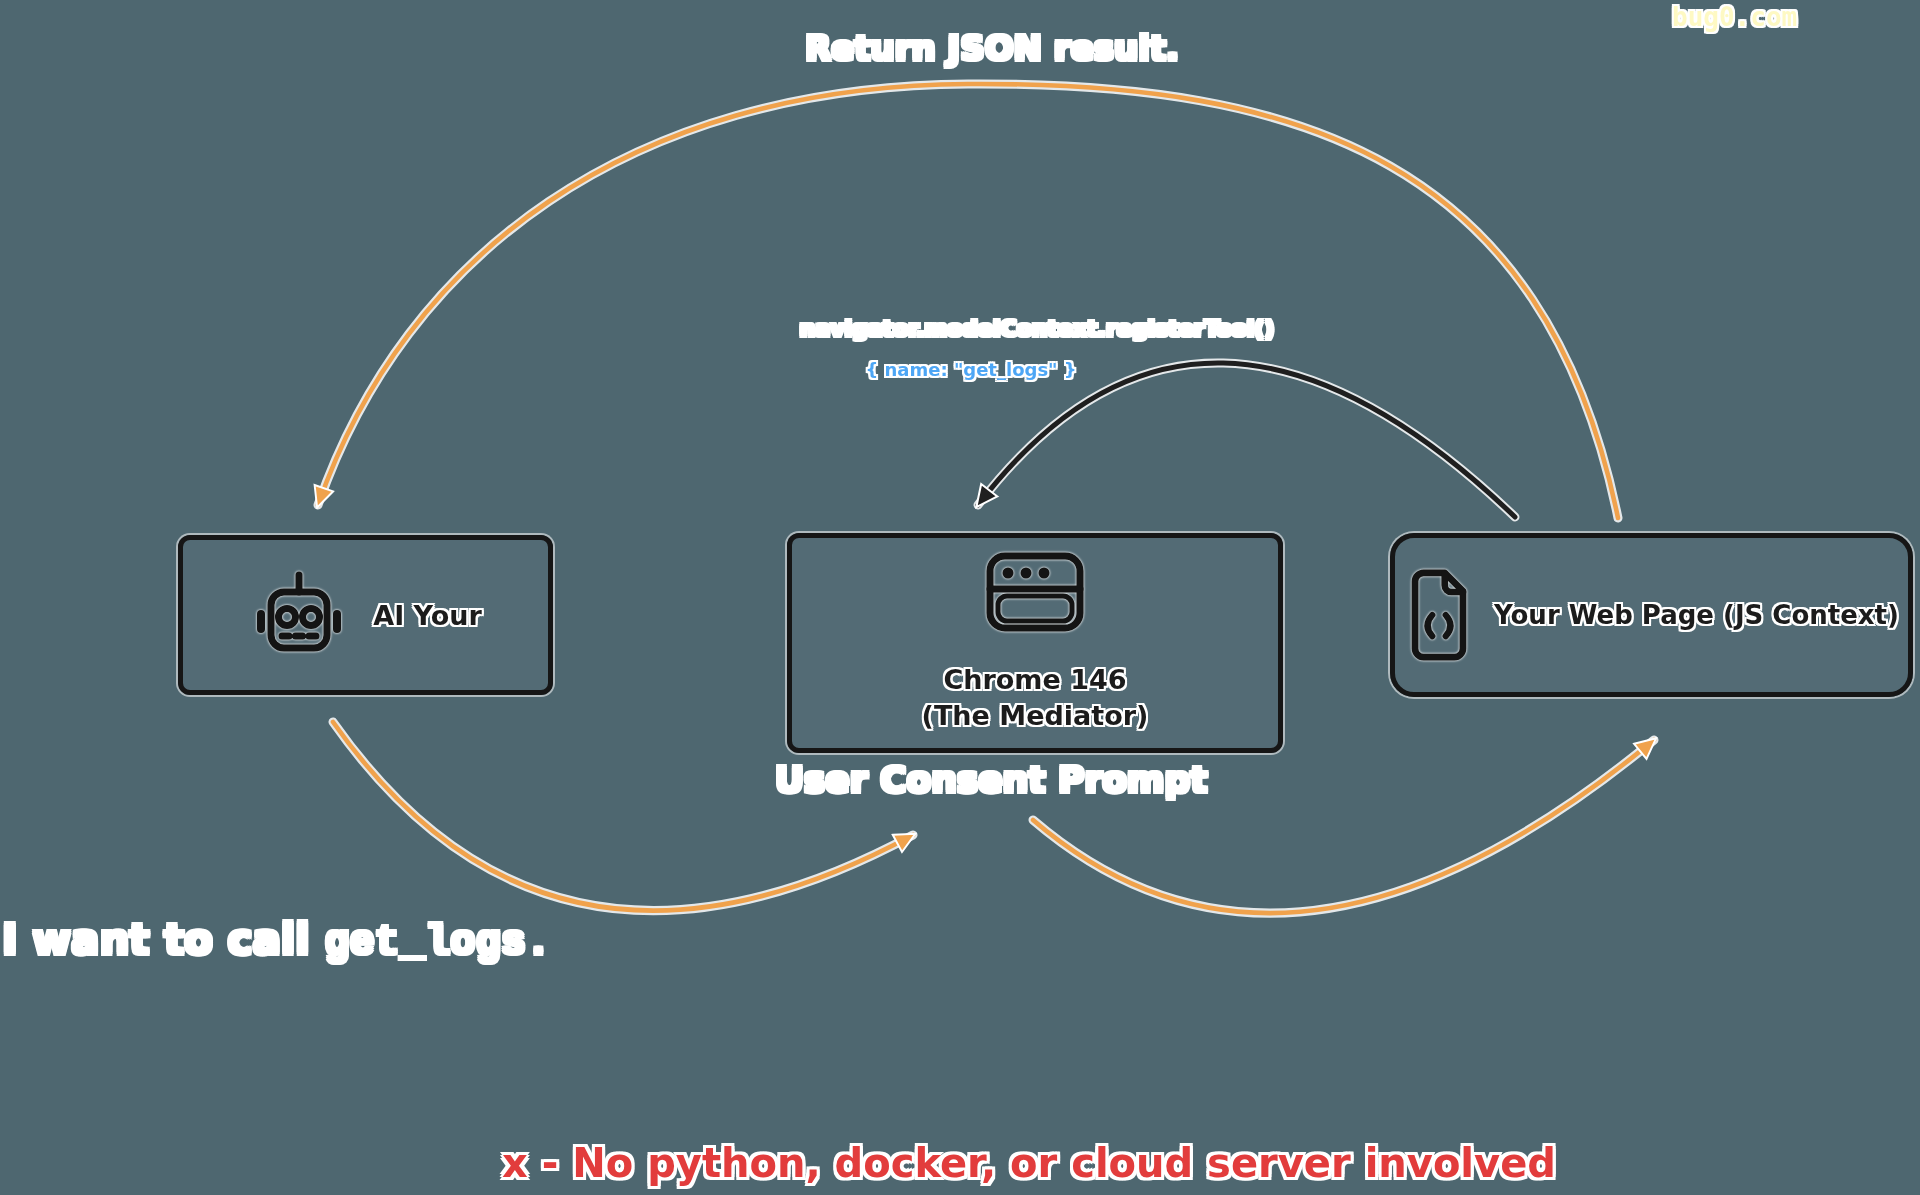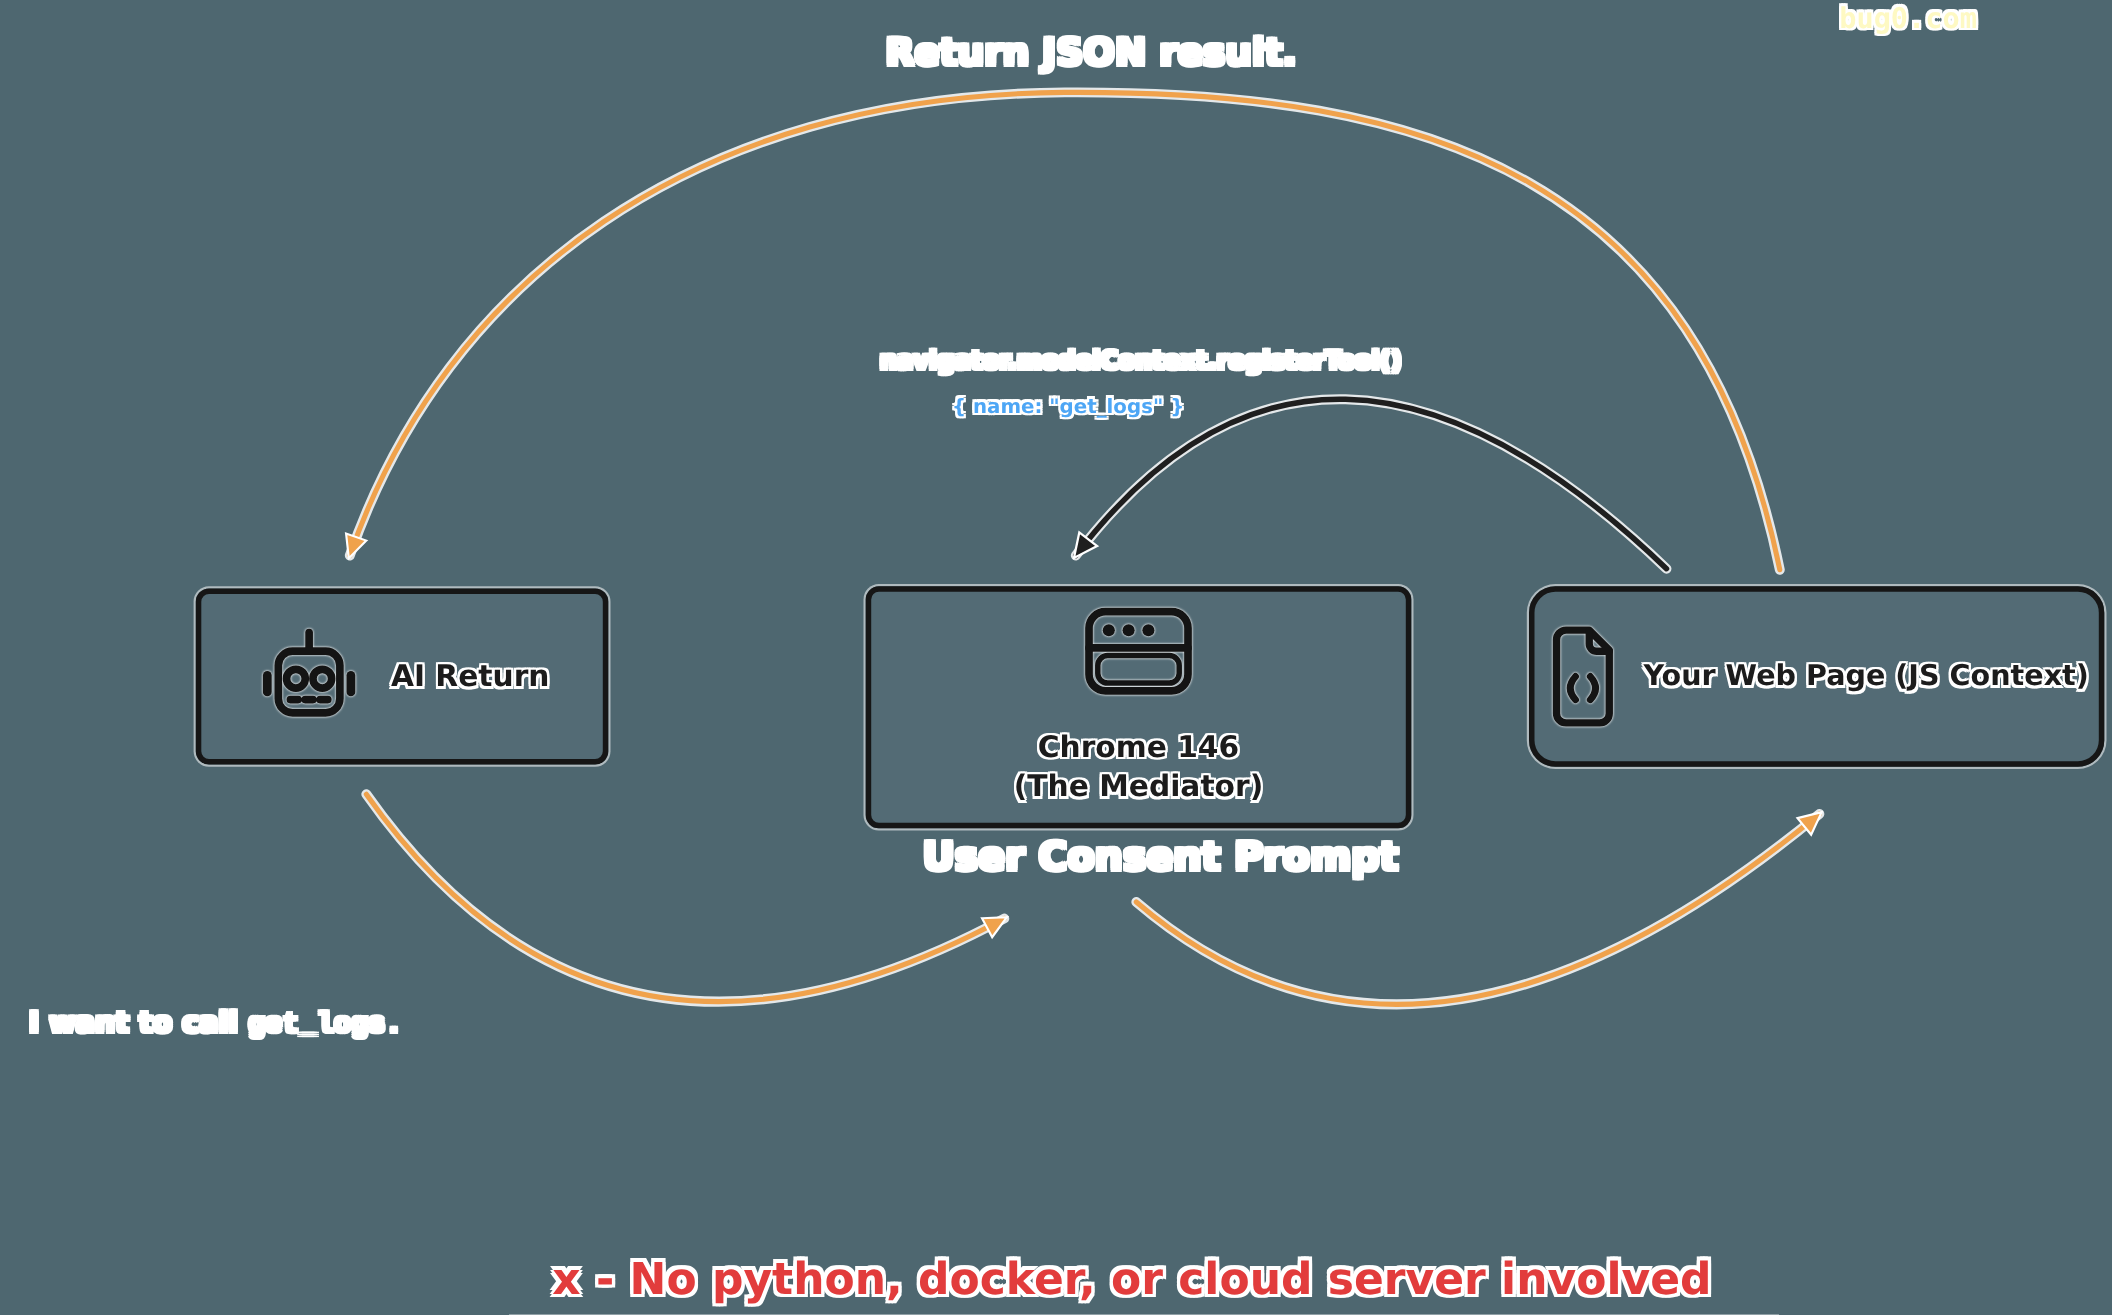--- a/index.html
+++ b/index.html
@@ -21,22 +21,22 @@
       -3px -3px 0 #fff, 3px -3px 0 #fff, -3px 3px 0 #fff, 3px 3px 0 #fff,
       0 -3px 0 #fff, 0 3px 0 #fff, -3px 0 0 #fff, 3px 0 0 #fff;
   }
   .abs{position:absolute;}
   .ctr{transform:translateX(-50%);}
   
   .lbl{color:#ffffff;font-weight:bold;white-space:nowrap;}
   #return-label{left:992px;top:28px;font-size:34px;}
   #navigator-label{left:1037px;top:316px;font-size:22px;}
   #register-arg-label{left:971px;top:359px;font-size:18px;color:#4da6f5;}
-  #user-consent-label{left:1055px;top:759px;font-size:36px;}
-  #want-call-label{left:2px;top:915px;font-size:26px;margin-left:24px;}
+  #user-consent-label{left:991px;top:759px;font-size:36px;}
+  #want-call-label{left:2px;top:915px;font-size:42px;}
   #want-call-label .code{font-family:"Liberation Mono", monospace;font-weight:bold;}
   #execute-label{left:1425px;top:929px;font-size:34px;}
   #no-server-label{left:1029px;top:1140px;font-size:40px;color:#e23c3c;}
   #logo{left:1672px;top:2px;font-size:26px;font-family:"DejaVu Sans Mono", monospace;
         font-weight:bold;color:#fef9c3;}
   
   .node{
     position:absolute;
     border:5px solid #161616;
     border-radius:12px;
@@ -97,21 +97,21 @@
       <svg width="100" height="100" viewBox="0 0 100 100" fill="none" stroke="#141414" stroke-width="7" stroke-linecap="round" stroke-linejoin="round">
         <path d="M50 10 V 27"></path>
         <rect x="22" y="27" width="56" height="56" rx="13"></rect>
         <path d="M12 49 V 64" stroke-width="8"></path>
         <path d="M88 49 V 64" stroke-width="8"></path>
         <circle cx="38" cy="52" r="8.5"></circle>
         <circle cx="62" cy="52" r="8.5"></circle>
         <path d="M33 71 h7 M46.5 71 h7 M60 71 h7"></path>
       </svg>
     </span>
-    <span class="nlabel halo">AI Return</span>
+    <span class="nlabel halo">AI Your</span>
   </div>
 
   <div class="node" id="chrome-box">
     <span class="icon">
       <svg width="98" height="80" viewBox="0 0 98 80" fill="none" stroke="#141414" stroke-width="7" stroke-linecap="round" stroke-linejoin="round">
         <rect x="4" y="4" width="90" height="72" rx="15"></rect>
         <path d="M4 37 H 94"></path>
         <circle cx="22" cy="21" r="5.5" fill="#141414" stroke="none"></circle>
         <circle cx="40" cy="21" r="5.5" fill="#141414" stroke="none"></circle>
         <circle cx="58" cy="21" r="5.5" fill="#141414" stroke="none"></circle>

